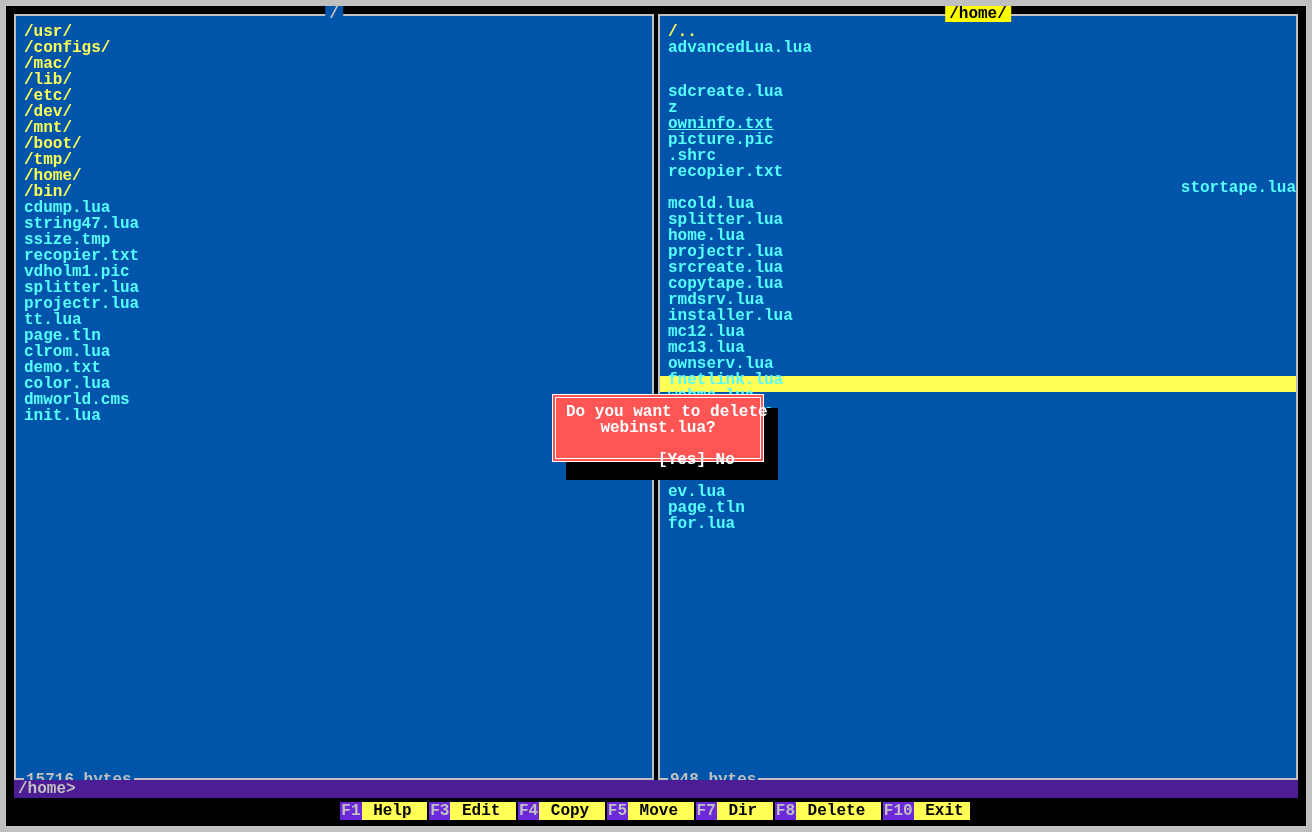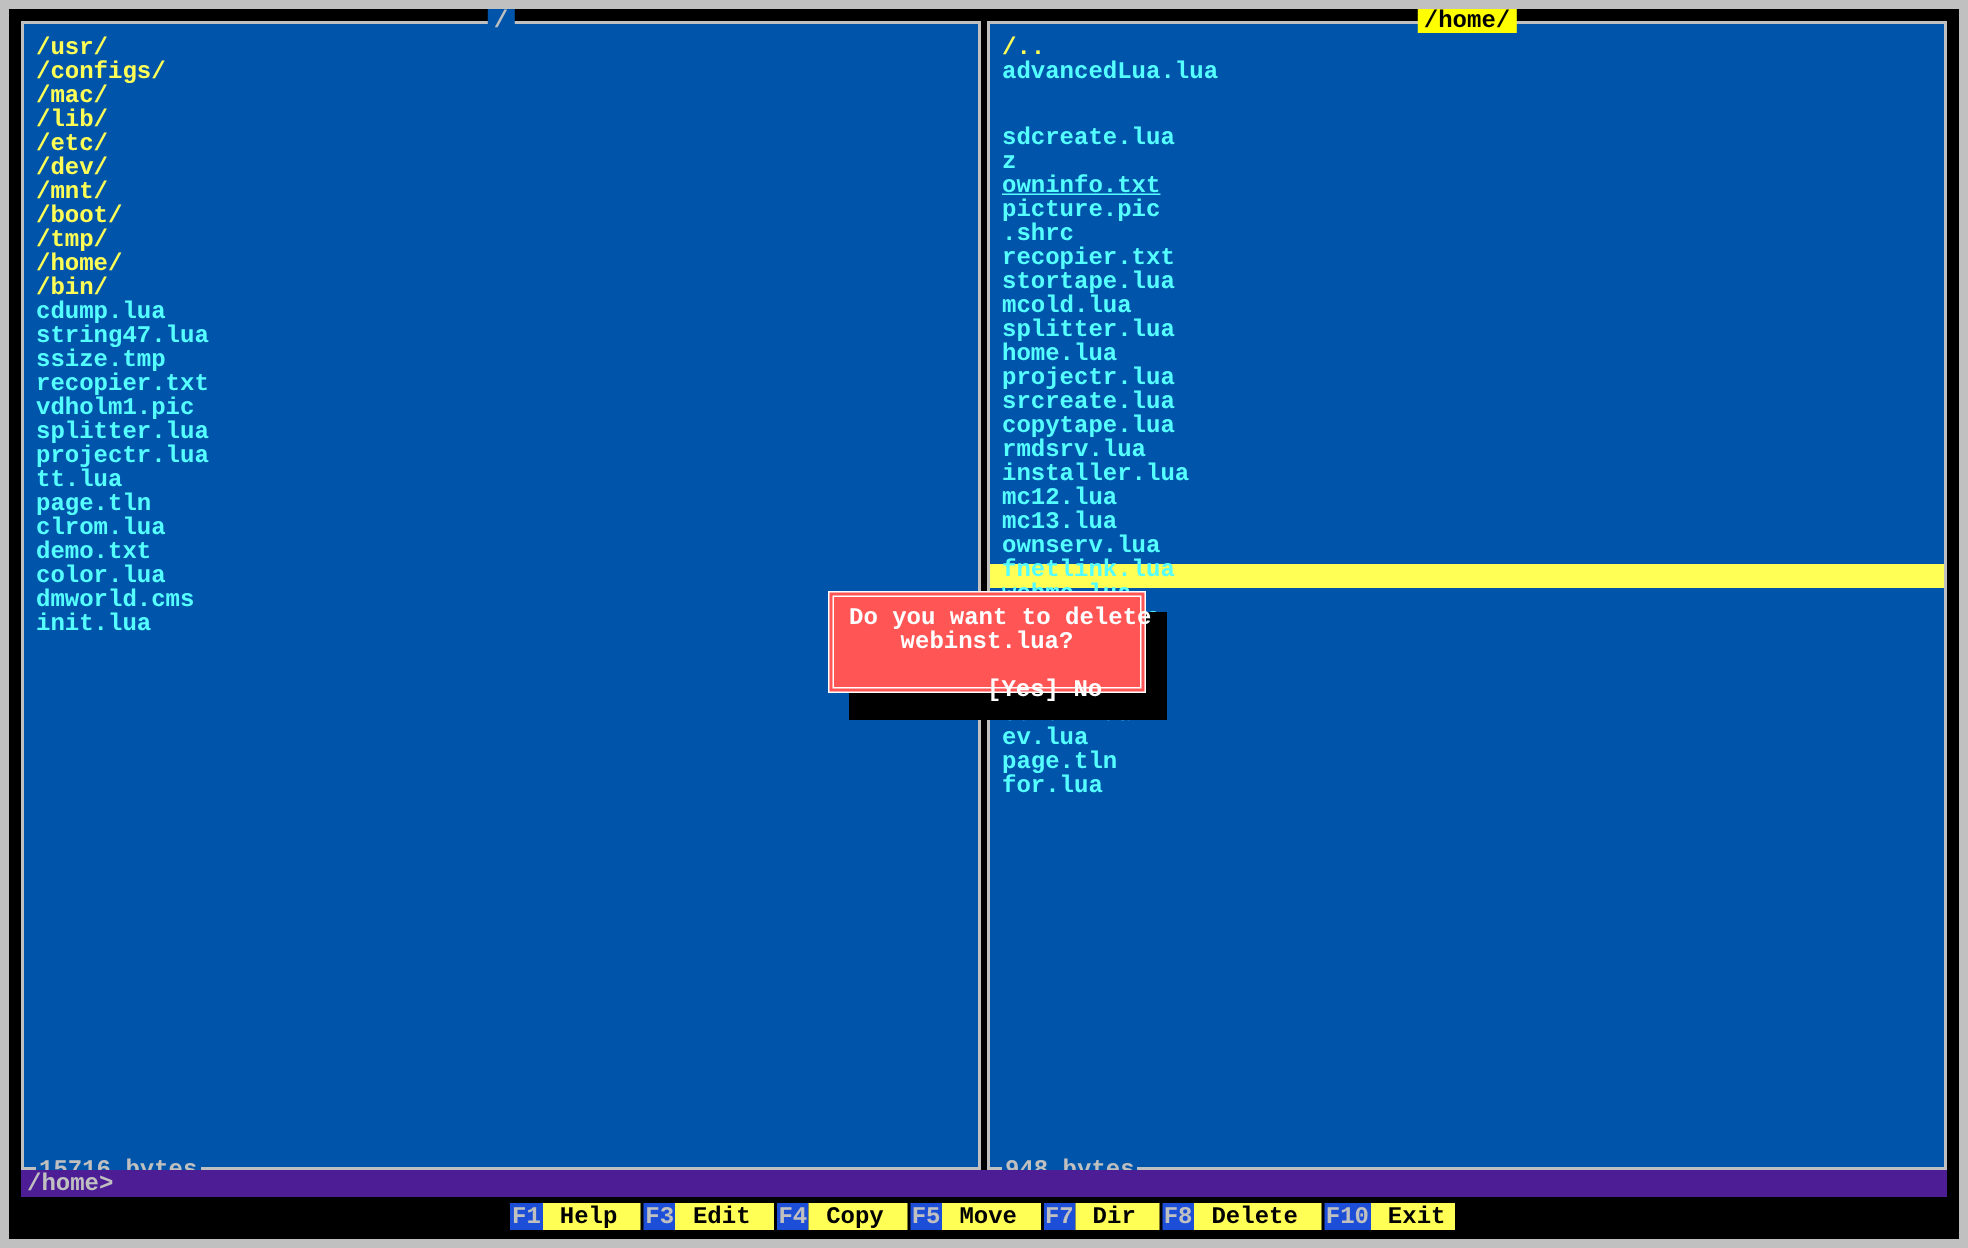--- a/index.html
+++ b/index.html
@@ -107,21 +107,21 @@
     right: 0;
     bottom: 4px;
     height: 18px;
     background: #000;
     color: #c0c0c0;
     text-align: center;
     white-space: nowrap;
     padding-top: 1px;
   }
   .fkey { display: inline; }
-  .fkey .num { color: #c0c0c0; background:#1d4ed8; padding: 0 1px; margin-top: 24px; }
+  .fkey .num { color: #c0c0c0; background:#6d28d9; padding: 0 1px; margin-top: 24px; }
   .fkey .lbl { color: #000; background: #ffff55; padding: 0 6px 0 2px; margin-right: 2px;}
   .dialog-shadow {
     position: absolute;
     background: #000;
     z-index: 9;
   }
   .dialog {
     position: absolute;
     background: #ff5555;
     border: 4px double #fff;
@@ -179,21 +179,21 @@
         <div class="selection-bar" id="selection-bar" style="top: 360px;"></div>
         <div class="file-list" id="right-list">
             <div class="file-item dir" style="position: relative; z-index: 1;">/..</div>
             <div class="file-item file" style="position: relative; z-index: 1;">advancedLua.lua</div>
             <div class="file-item file" style="position: relative; z-index: 1; margin-top: 28px;">sdcreate.lua</div>
             <div class="file-item file" style="position: relative; z-index: 1;">z</div>
             <div class="file-item file" style="position: relative; z-index: 1; text-decoration: underline;">owninfo.txt</div>
             <div class="file-item file" style="position: relative; z-index: 1;">picture.pic</div>
             <div class="file-item file" style="position: relative; z-index: 1;">.shrc</div>
             <div class="file-item file" style="position: relative; z-index: 1;">recopier.txt</div>
-            <div class="file-item file" style="position: relative; z-index: 1;">stortape.lua</div>
+            <div class="file-item file" style="position: relative; z-index: 1; text-align: right;">stortape.lua</div>
             <div class="file-item file" style="position: relative; z-index: 1;">mcold.lua</div>
             <div class="file-item file" style="position: relative; z-index: 1;">splitter.lua</div>
             <div class="file-item file" style="position: relative; z-index: 1;">home.lua</div>
             <div class="file-item file" style="position: relative; z-index: 1;">projectr.lua</div>
             <div class="file-item file" style="position: relative; z-index: 1;">srcreate.lua</div>
             <div class="file-item file" style="position: relative; z-index: 1;">copytape.lua</div>
             <div class="file-item file" style="position: relative; z-index: 1;">rmdsrv.lua</div>
             <div class="file-item file" style="position: relative; z-index: 1;">installer.lua</div>
             <div class="file-item file" style="position: relative; z-index: 1;">mc12.lua</div>
             <div class="file-item file" style="position: relative; z-index: 1;">mc13.lua</div>

